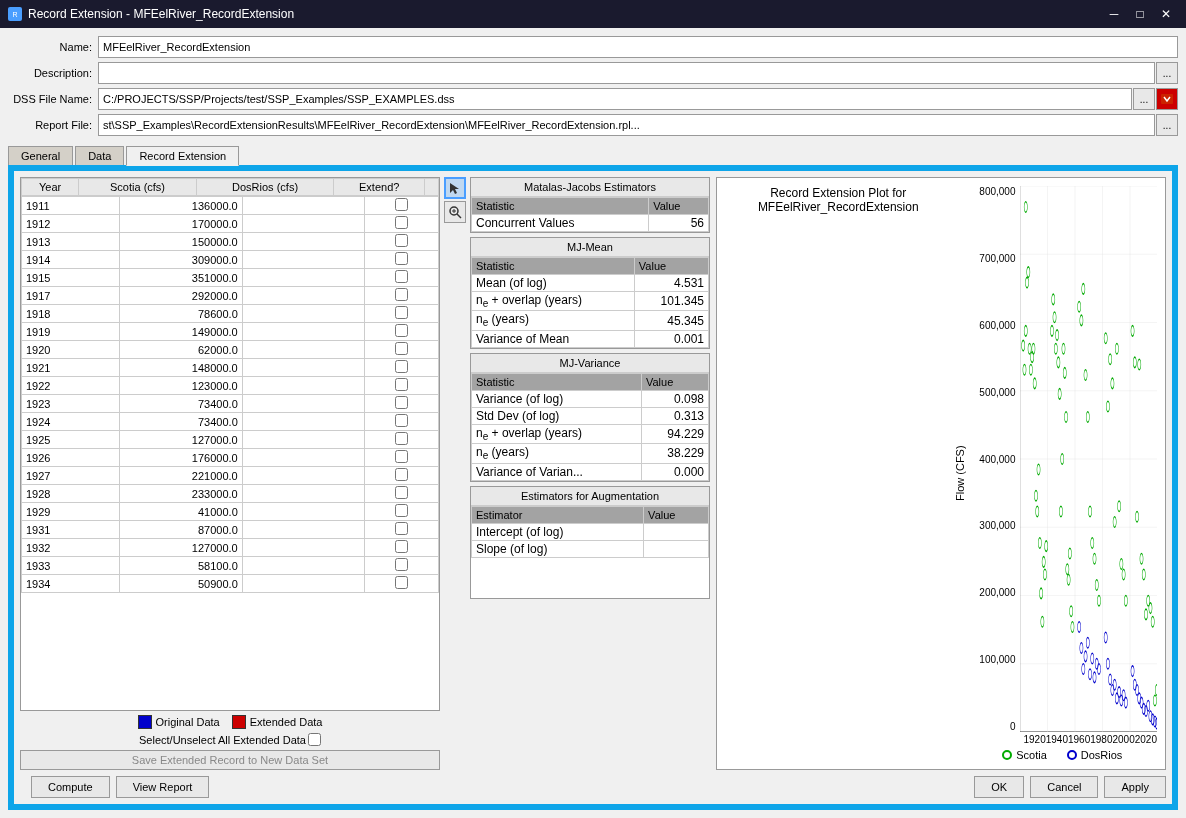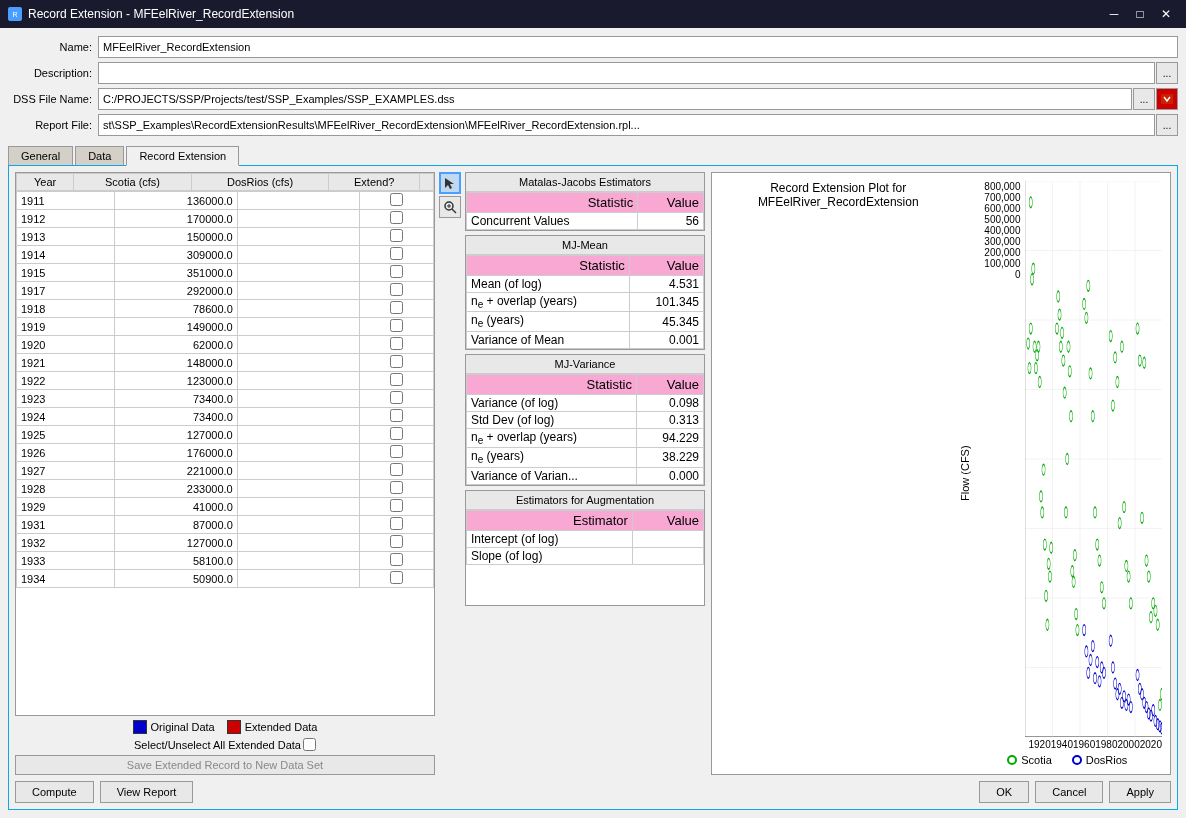--- a/index.html
+++ b/index.html
@@ -24,21 +24,21 @@
     .form-input-group .form-input { flex: 1; }
     .browse-btn { width: 22px; height: 22px; border: 1px solid #999; background: #e8e8e8; cursor: pointer; display: flex; align-items: center; justify-content: center; font-size: 10px; margin-left: 1px; }
     .icon-btn-red { width: 22px; height: 22px; background: #cc0000; border: 1px solid #999; margin-left: 1px; display: flex; align-items: center; justify-content: center; }
 
     
     .tab-bar { display: flex; margin-top: 6px; margin-bottom: 0; }
     .tab { padding: 3px 12px; border: 1px solid #999; background: #d4d0c8; cursor: pointer; font-size: 11px; border-bottom: none; margin-right: 2px; }
     .tab.active { background: #f0f0f0; border-bottom: 1px solid #f0f0f0; z-index: 1; }
 
     
-    .content-area { flex: 1; border: 1px solid #0ea5e9; background: #f0f0f0; padding: 6px; display: flex; flex-direction: column; margin-top: -1px; }
+    .content-area { flex: 1; border: 6px solid #0ea5e9; background: #f0f0f0; padding: 6px; display: flex; flex-direction: column; margin-top: -1px; }
 
     
     .main-row { display: flex; flex: 1; gap: 4px; min-height: 0; }
 
     
     .left-panel { width: 420px; flex-shrink: 0; display: flex; flex-direction: column; }
     .data-table-container { flex: 1; border: 1px solid #999; background: white; overflow: hidden; display: flex; flex-direction: column; }
     .data-table { width: 100%; border-collapse: collapse; }
     .data-table th { background: #e8e8e8; border: 1px solid #ccc; padding: 2px 4px; text-align: center; font-weight: normal; font-size: 11px; position: sticky; top: 0; }
     .data-table td { border: 1px solid #ccc; padding: 1px 4px; font-size: 11px; }
@@ -58,21 +58,21 @@
 
     
     .save-btn { margin-top: 4px; padding: 3px 8px; border: 1px solid #999; background: #e8e8e8; font-size: 11px; cursor: pointer; color: #888; width: 100%; }
 
     
     .middle-panel { width: 240px; flex-shrink: 0; display: flex; flex-direction: column; gap: 4px; }
     
     .stats-section { border: 1px solid #999; background: white; }
     .stats-header { background: #e8e8e8; text-align: center; padding: 3px; font-size: 11px; border-bottom: 1px solid #ccc; }
     .stats-table { width: 100%; border-collapse: collapse; }
-    .stats-table th { background: #f9a8d4; border: 1px solid #ccc; padding: 2px 4px; text-align: right; font-size: 13px; font-weight: normal; }
+    .stats-table th { background: #a3a3a3; border: 1px solid #ccc; padding: 2px 4px; text-align: left; font-size: 11px; font-weight: normal; }
     .stats-table td { border: 1px solid #ccc; padding: 1px 4px; font-size: 12px; }
     .stats-table td.val { text-align: right; }
 
     
     .tool-btns { display: flex; flex-direction: column; gap: 2px; width: 24px; flex-shrink: 0; }
     .tool-btn { width: 22px; height: 22px; border: 1px solid #999; background: #e8e8e8; cursor: pointer; display: flex; align-items: center; justify-content: center; font-size: 12px; }
     .tool-btn.active { background: #c0d8f0; border: 2px solid #4a9eff; }
 
     
     .right-panel { flex: 1; display: flex; flex-direction: column; min-width: 0; }
@@ -81,21 +81,21 @@
     .chart-area { flex: 1; display: flex; position: relative; }
     .chart-y-label { writing-mode: vertical-rl; transform: rotate(180deg); font-size: 11px; display: flex; align-items: center; justify-content: center; padding: 0 2px; }
     
     
     .chart-legend { display: flex; align-items: center; justify-content: center; gap: 20px; margin-top: 4px; font-size: 11px; }
     .chart-legend-item { display: flex; align-items: center; gap: 4px; }
     .chart-dot-green { width: 10px; height: 10px; border-radius: 50%; border: 2px solid #00aa00; background: white; }
     .chart-dot-blue { width: 10px; height: 10px; border-radius: 50%; border: 2px solid #0000cc; background: white; }
 
     
-    .bottom-bar { display: flex; align-items: center; justify-content: space-between; margin-top: 6px; }
+    .bottom-bar { display: flex; align-items: center; justify-content: space-between; margin-top: 6px; margin-left: 11px; }
     .bottom-left { display: flex; gap: 6px; }
     .bottom-right { display: flex; gap: 6px; }
     .action-btn { padding: 4px 16px; border: 1px solid #999; background: #e8e8e8; font-size: 11px; cursor: pointer; }
     .action-btn:disabled { color: #aaa; }
 
     
     .middle-with-tools { display: flex; gap: 2px; width: 268px; flex-shrink: 0; }
   </style>
 </head>
 <body>
@@ -456,21 +456,21 @@
 
       <div class="right-panel">
         <div class="chart-container">
           <div class="chart-title">Record Extension Plot for MFEelRiver_RecordExtension</div>
           <div class="chart-area">
             <div class="chart-y-label">Flow (CFS)</div>
             <div style="display:flex; flex-direction:column; flex:1; min-width:0;">
 
               <div style="display:flex; flex:1; min-height:0;">
 
-                <div style="display:flex; flex-direction:column; justify-content:flex-start; padding-right:4px; text-align:right; font-size:10px; width:52px; flex-shrink:0;">
+                <div style="display:flex; flex-direction:column; justify-content:space-between; padding-right:4px; text-align:right; font-size:10px; width:52px; flex-shrink:0;">
                   <span>800,000</span>
                   <span>700,000</span>
                   <span>600,000</span>
                   <span>500,000</span>
                   <span>400,000</span>
                   <span>300,000</span>
                   <span>200,000</span>
                   <span>100,000</span>
                   <span>0</span>
                 </div>

